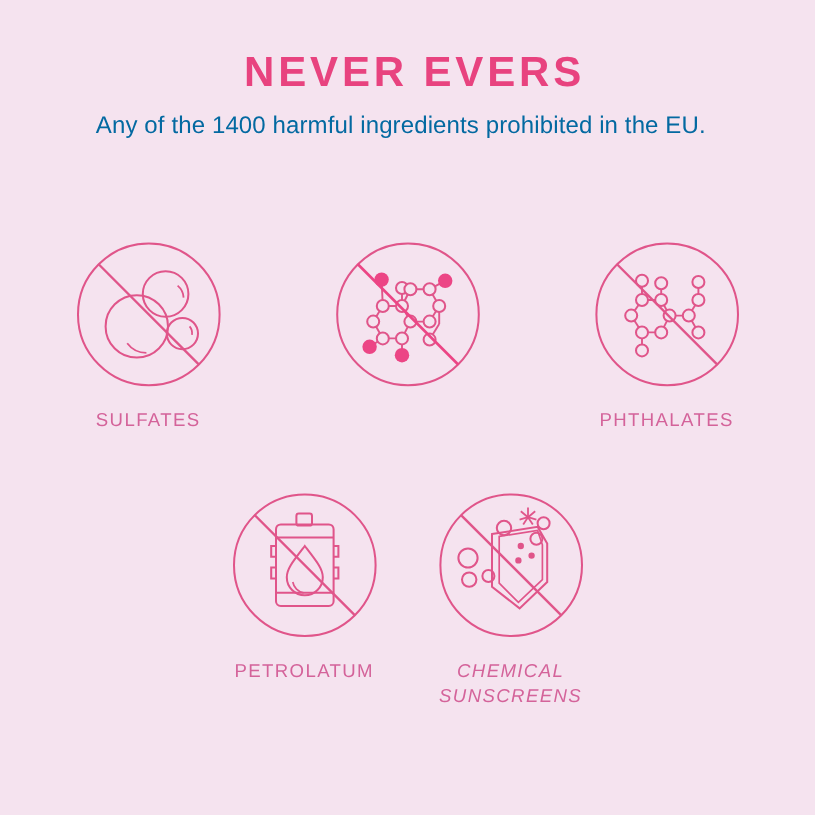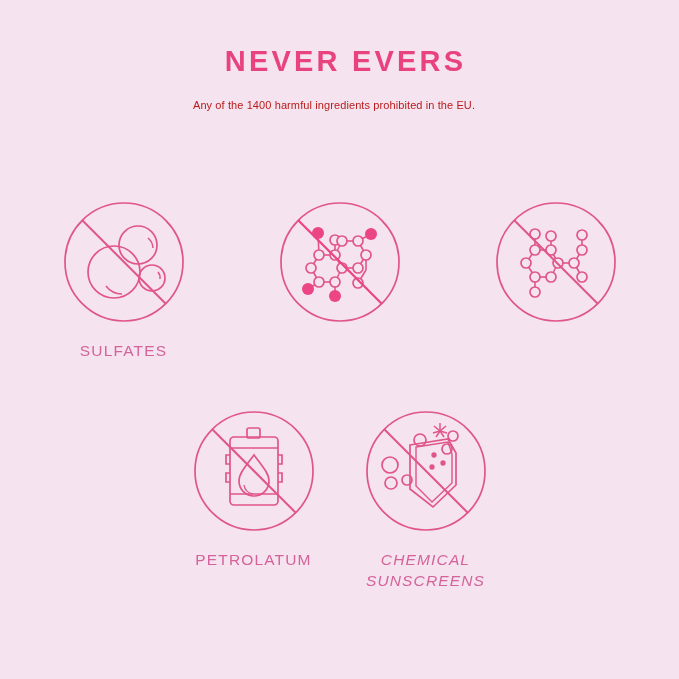--- a/index.html
+++ b/index.html
@@ -23,34 +23,34 @@
 
   
   .header {
     position: absolute;
     top: 40px;
     left: 0;
     width: 679px;
     text-align: center;
   }
   .title {
-    font-size: 29px;
+    font-size: 35px;
     font-weight: bold;
     letter-spacing: 3.2px;
     color: #e8437f;
     line-height: 42px;
     margin: 0;
     white-space: nowrap;
     padding-left: 12px;
   }
   .subtitle {
     margin: 12px 11px 0 0;
-    font-size: 11px;
+    font-size: 20px;
     letter-spacing: 0.1px;
-    color: #b91c1c;
+    color: #0369a1;
     line-height: 22px;
     font-weight: normal;
   }
 
   
   .grid {
     position: absolute;
     top: 200px;
     left: 0;
     width: 679px;
@@ -188,20 +188,21 @@
             <circle cx="41" cy="77" r="5" fill="#f5e3ef"></circle>
             <circle cx="57" cy="77" r="5" fill="#f5e3ef"></circle>
             <circle cx="41" cy="92" r="5" fill="#f5e3ef"></circle>
             <circle cx="80" cy="63" r="5" fill="#f5e3ef"></circle>
             <circle cx="88" cy="50" r="5" fill="#f5e3ef"></circle>
             <circle cx="88" cy="35" r="5" fill="#f5e3ef"></circle>
             <circle cx="88" cy="77" r="5" fill="#f5e3ef"></circle>
             <line x1="20" y1="20" x2="104" y2="104" stroke-width="2"></line>
           </g>
         </svg>
+        <div class="caption">PHTHALATES</div>
       </div>
 
     </div>
 
     <div class="row row-bottom">
 
       <div class="cell">
         <svg class="badge" viewBox="0 0 124 124">
           <g fill="none" stroke="#e0558a" stroke-width="1.7">
             <circle cx="62" cy="62" r="59"></circle>

